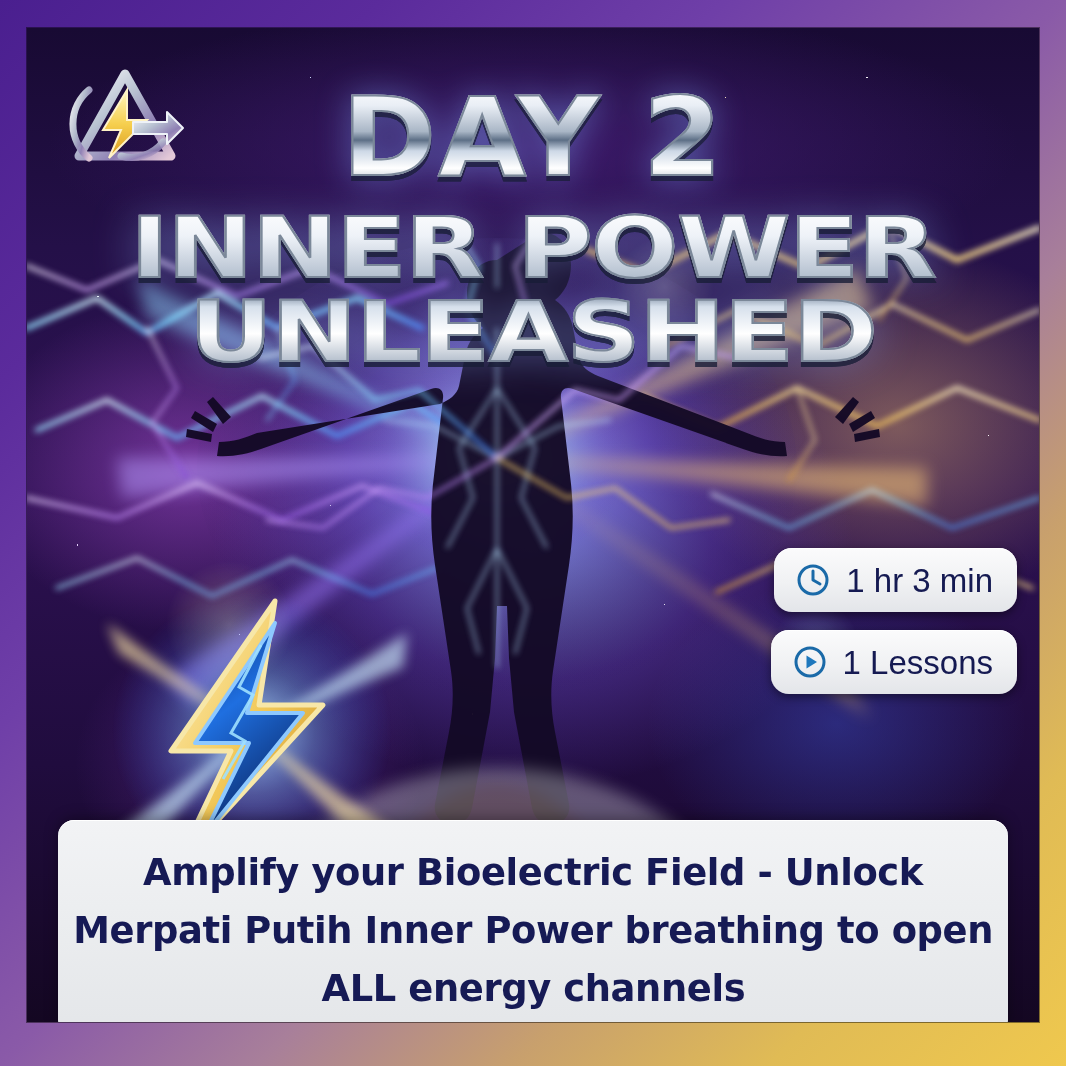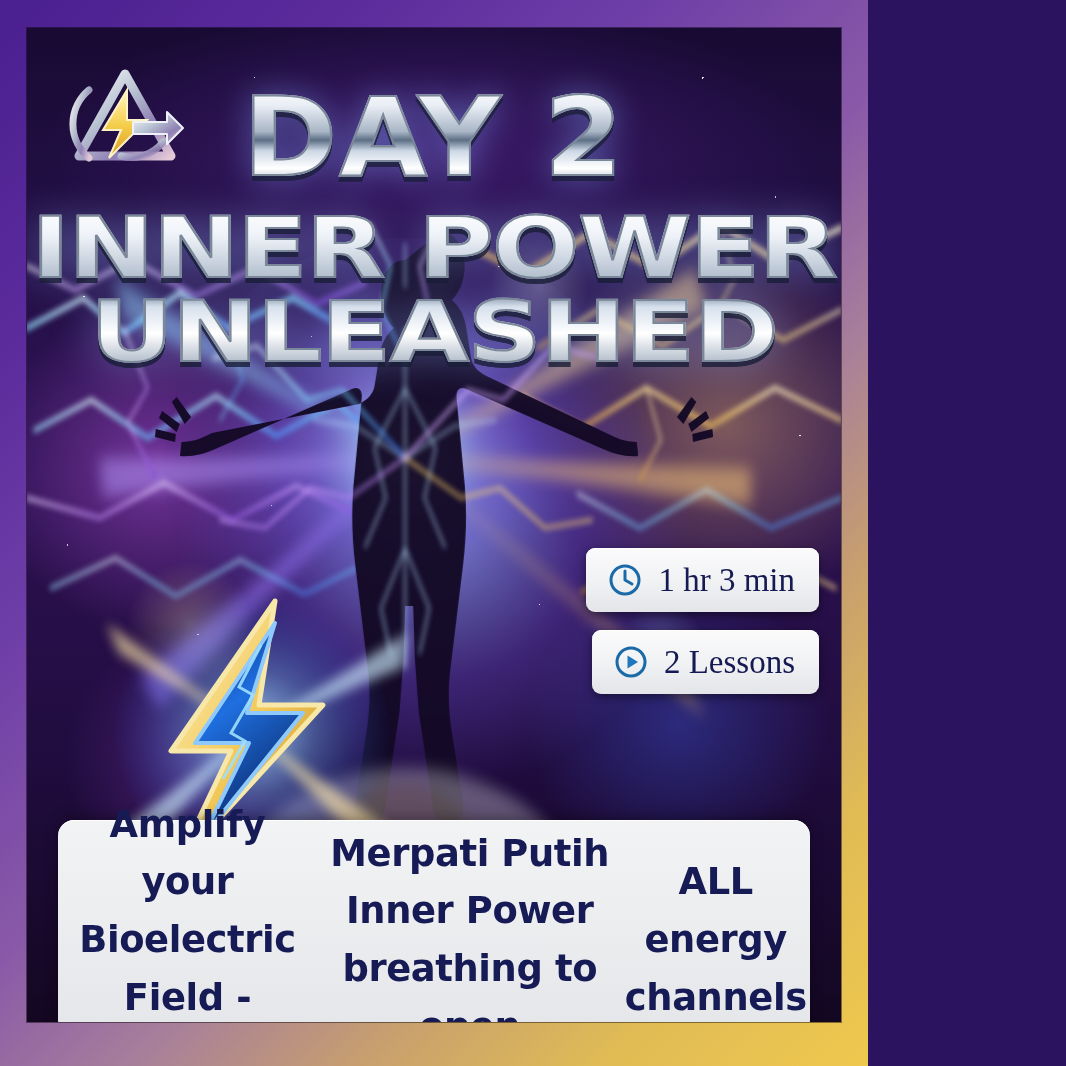--- a/index.html
+++ b/index.html
@@ -1,21 +1,21 @@
 <!DOCTYPE html>
 <html><head>
 <meta charset="utf-8">
 <style>
   * { margin:0; padding:0; box-sizing:border-box; }
   html,body { width:1066px; height:1066px; overflow:hidden; background:#2b1360; }
   body { font-family:"Liberation Sans", sans-serif; }
 
   
   #poster{
-    position:relative; width:868px; height:1066px;
+    position:relative; width:1066px; height:1066px;
     background:
       linear-gradient(135deg,#4a1f8f 0%, #5b2b9c 18%, #6f3fa8 34%, #8a5aa8 50%,
                       #a87f9a 62%, #c8a06d 74%, #e0bb55 86%, #efc84e 100%);
     overflow:hidden;
   }
   
   #bezel{
     position:absolute; left:27px; top:28px; right:27px; bottom:44px;
     background:#150a2e;
     box-shadow:0 0 0 1px rgba(0,0,0,.45);
@@ -93,38 +93,38 @@
     -webkit-background-clip:text; background-clip:text; color:transparent;
     -webkit-text-stroke:2px #7b8899;
     filter:drop-shadow(0 5px 0 rgba(25,30,55,.8)) drop-shadow(0 0 18px rgba(150,180,255,.4));
     transform:scaleX(1.22); transform-origin:center;
   }
 
   
   #badges{ position:absolute; right:22px; top:520px; display:flex; flex-direction:column; align-items:flex-end; gap:18px; }
   .badge{
     display:flex; align-items:center; gap:16px;
-    height:64px; padding:0 24px 0 22px; border-radius:9px;
+    height:64px; padding:0 24px 0 22px; border-radius:18px;
     background:linear-gradient(180deg,#fbfbfc 0%, #f0f1f3 55%, #e3e5e9 100%);
     box-shadow:0 3px 10px rgba(0,0,0,.45), inset 0 1px 0 rgba(255,255,255,.9);
     color:#151a52; font-size:33px; font-weight:400;
-    font-family:Liberation Serif, serif;
+    font-family:Liberation Sans, sans-serif;
     white-space:nowrap;
   }
   .badge .txt{ line-height:1; }
   .dot{ width:26px; height:26px; border-radius:50%;
         background:radial-gradient(circle at 35% 32%, #c8cf4a 0%, #9aa32a 55%, #6e7a18 100%); }
 
   
   #desc{
     position:absolute; left:31px; right:31px; bottom:-14px; height:216px;
     border-radius:16px;
     background:linear-gradient(180deg,#f2f3f5 0%, #eceef0 40%, #e4e6e9 100%);
     box-shadow:0 -2px 14px rgba(0,0,0,.35), inset 0 1px 0 rgba(255,255,255,.95);
-    display:flex; flex-direction:row; align-items:center; justify-content:flex-start;
+    display:flex; flex-direction:column; align-items:center; justify-content:flex-start;
     padding-top:24px;
   }
   #desc .line{
     color:#161a55; font-weight:bold; font-size:38px; line-height:1.52;
     font-family:"DejaVu Sans", sans-serif; text-align:center; letter-spacing:-.4px;
     transform:scaleX(.97);
   }
 
   
   #logo{ position:absolute; left:36px; top:32px; width:124px; height:124px; }
@@ -332,21 +332,21 @@
         </svg>
         <span class="txt">1 hr 3 min</span>
       </div>
 
 
       <div class="badge">
         <svg width="34" height="34" viewBox="0 0 34 34">
           <circle cx="17" cy="17" r="14" fill="none" stroke="#1a6aa8" stroke-width="3"></circle>
           <path d="M13.5 10.5 L24 17 L13.5 23.5 Z" fill="#1f78bd"></path>
         </svg>
-        <span class="txt">2 Lessons</span>
+        <span class="txt">1 Lessons</span>
       </div>
     </div>
 
     <div id="desc">
       <div class="line">Amplify your Bioelectric Field - Unlock</div>
       <div class="line">Merpati Putih Inner Power breathing to open</div>
       <div class="line">ALL energy channels</div>
     </div>
 
   </div>

